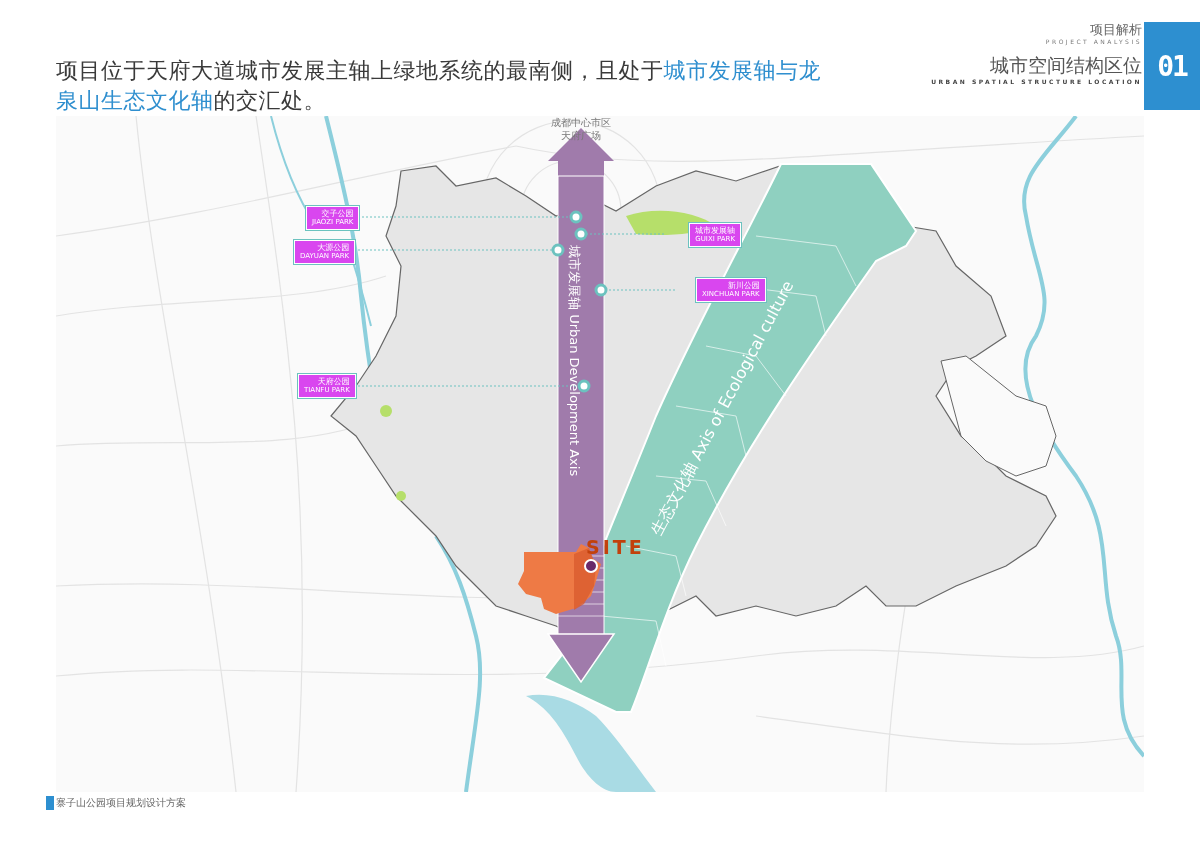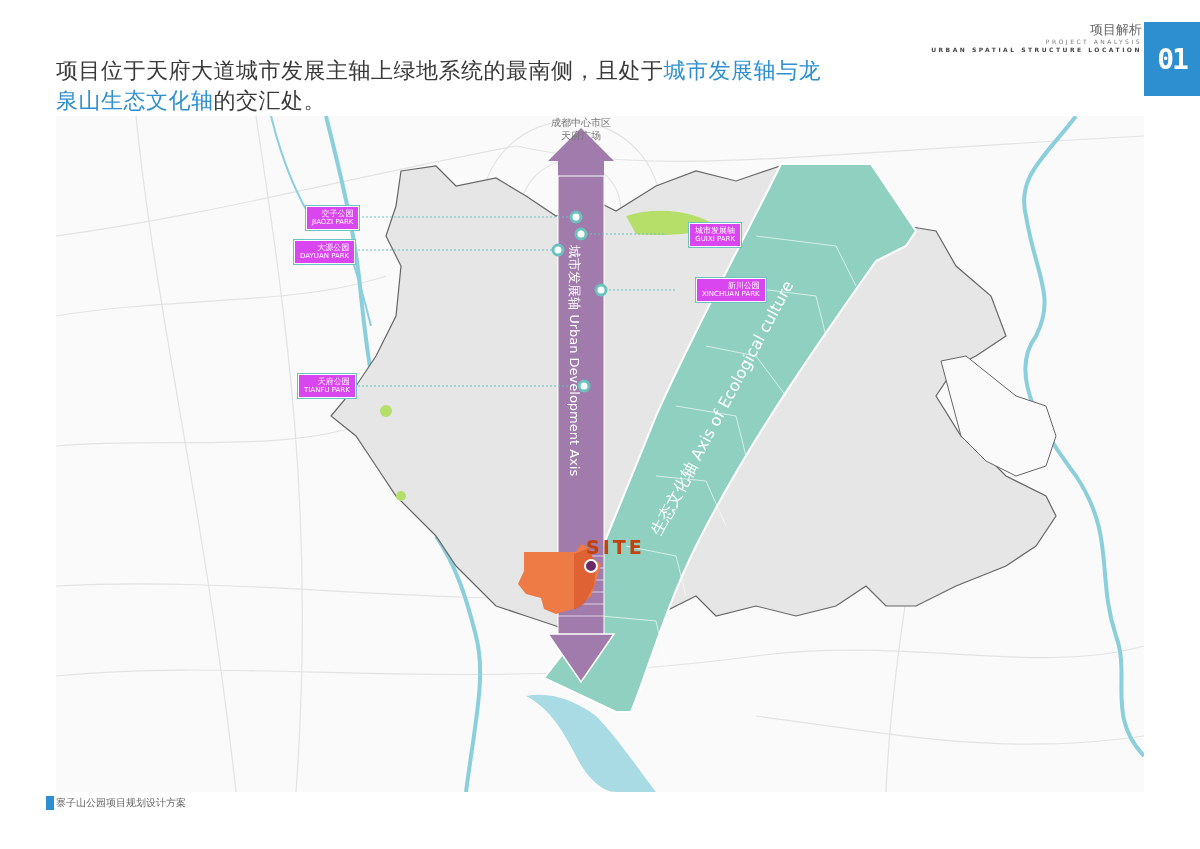--- a/index.html
+++ b/index.html
@@ -1,21 +1,21 @@
 <!DOCTYPE html>
 <html><head>
 <meta charset="utf-8">
 <style>
   html, body { margin:0; padding:0; background:#ffffff; }
   body { width:1200px; height:849px; position:relative; overflow:hidden;
          font-family:"DejaVu Sans", "Liberation Sans", sans-serif; }
   .headline { position:absolute; left:56px; top:56px; width:820px;
               font-size:22px; font-weight:normal; line-height:30px; color:#3a3a3a; letter-spacing:0.5px; }
   .headline .hl { color:#2f8fcf; }
-  .section-badge { position:absolute; right:0; top:22px; width:56px; height:74px; background:#2d8fd0;
+  .section-badge { position:absolute; right:0; top:22px; width:56px; height:88px; background:#2d8fd0;
                    color:#fff; font-family:"DejaVu Sans Mono", monospace; font-weight:bold; font-size:28px;
                    display:flex; align-items:center; justify-content:center; letter-spacing:-2px; }
   .sec-title { position:absolute; right:58px; top:22px; text-align:right; color:#555; }
   .sec-title .cn-small { font-size:13px; color:#666; line-height:16px; }
   .sec-title .en-small { font-size:6px; letter-spacing:2.5px; color:#777; text-transform:uppercase; line-height:8px; }
   .sec-title .cn-big { font-size:19px; color:#555; line-height:26px; margin-top:6px; }
   .sec-title .en-big { font-size:6px; letter-spacing:2.5px; color:#444; text-transform:uppercase; line-height:8px; font-weight:bold; }
   .map { position:absolute; left:56px; top:116px; width:1088px; height:676px; background:#fafafa; overflow:hidden; }
   .map svg { position:absolute; left:0; top:0; }
   .park-label { position:absolute; background:#d946ef; color:#fff; border:1px solid #fff;
@@ -33,20 +33,21 @@
 <body>
 
 <div class="headline">
   <span>项目位于天府大道城市发展主轴上绿地系统的最南侧，且处于</span><span class="hl">城市发展轴与龙</span><br>
   <span class="hl">泉山生态文化轴</span><span>的交汇处。</span>
 </div>
 
 <div class="sec-title">
   <div class="cn-small">项目解析</div>
   <div class="en-small">Project analysis</div>
+  <div class="cn-big">城市空间结构区位</div>
   <div class="en-big">Urban spatial structure location</div>
 </div>
 <div class="section-badge">01</div>
 
 <div class="map">
   <svg width="1088" height="676" viewBox="0 0 1088 676">
 
     <g stroke="#e3e3e3" stroke-width="1.2" fill="none">
       <path d="M0,120 C150,100 300,60 460,30"></path>
       <path d="M0,200 C120,180 240,190 330,160"></path>

